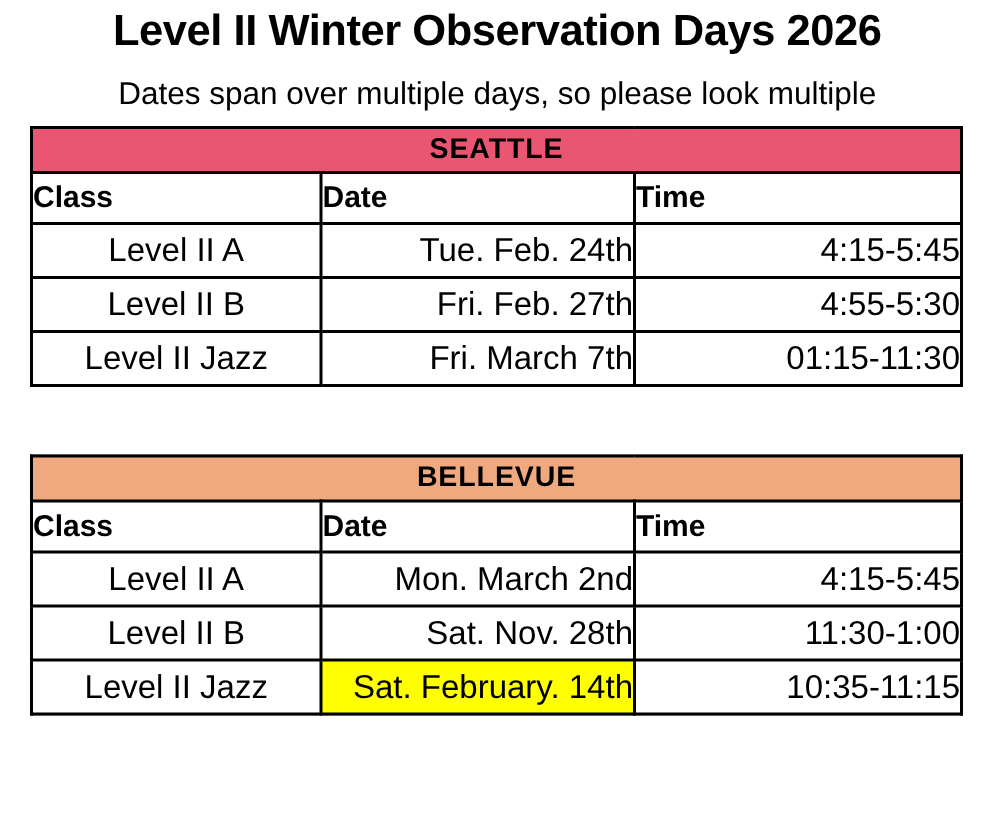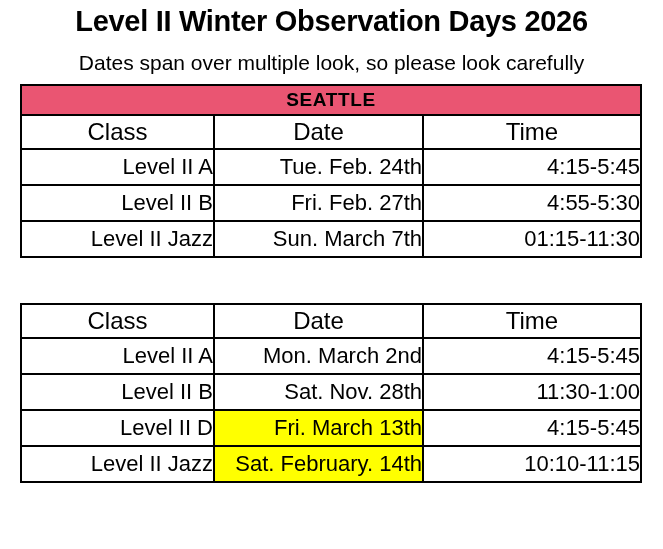--- a/index.html
+++ b/index.html
@@ -79,53 +79,52 @@
     font-weight: bold;
     letter-spacing: 0.6px;
     line-height: 28px;
   }
   .loc-seattle  { background: #ea5572; }
   .loc-bellevue { background: #f0a97f; }
 
   
   .col-head {
     height: 32px;
-    text-align: center;
-    font-size: 24px;
-    font-weight: normal;
+    font-size: 20px;
+    font-weight: bold;
     line-height: 32px;
     background: #ffffff;
   }
 
   
   .cell {
     height: 34px;
     font-size: 22px;
     font-weight: normal;
     line-height: 34px;
     background: #ffffff;
   }
   .cell-class {
-    text-align: right;
+    text-align: center;
     padding-left: 6px;
   }
   .cell-date,
   .cell-time {
     text-align: right;
   }
   .hl-yellow { background: #ffff00; }
 </style>
 </head>
 <body>
 
 <div class="page">
 
   <div class="doc-title">Level II Winter Observation Days 2026</div>
 
-  <div class="doc-subtitle">Dates span over multiple look, so please look carefully</div>
+  <div class="doc-subtitle">Dates span over multiple days, so please look multiple</div>
 
   <table class="sched-table" id="table-seattle">
     <colgroup>
       <col class="col-class">
         <col class="col-date">
         <col class="col-time">
     </colgroup>
     <tbody>
       <tr>
         <td class="loc-banner loc-seattle" colspan="3">SEATTLE</td>
@@ -140,54 +139,52 @@
         <td class="cell cell-date">Tue. Feb. 24th</td>
         <td class="cell cell-time">4:15-5:45</td>
       </tr>
       <tr>
         <td class="cell cell-class">Level II B</td>
         <td class="cell cell-date">Fri. Feb. 27th</td>
         <td class="cell cell-time">4:55-5:30</td>
       </tr>
       <tr>
         <td class="cell cell-class">Level II Jazz</td>
-        <td class="cell cell-date">Sun. March 7th</td>
+        <td class="cell cell-date">Fri. March 7th</td>
         <td class="cell cell-time">01:15-11:30</td>
       </tr>
     </tbody>
   </table>
 
   <table class="sched-table" id="table-bellevue">
     <colgroup>
       <col class="col-class">
         <col class="col-date">
         <col class="col-time">
     </colgroup>
     <tbody>
+      <tr>
+        <td class="loc-banner loc-bellevue" colspan="3">BELLEVUE</td>
+      </tr>
       <tr>
         <td class="col-head">Class</td>
         <td class="col-head">Date</td>
         <td class="col-head">Time</td>
       </tr>
       <tr>
         <td class="cell cell-class">Level II A</td>
         <td class="cell cell-date">Mon. March 2nd</td>
         <td class="cell cell-time">4:15-5:45</td>
       </tr>
       <tr>
         <td class="cell cell-class">Level II B</td>
         <td class="cell cell-date">Sat. Nov. 28th</td>
         <td class="cell cell-time">11:30-1:00</td>
       </tr>
       <tr>
-        <td class="cell cell-class">Level II D</td>
-        <td class="cell cell-date hl-yellow">Fri. March 13th</td>
-        <td class="cell cell-time">4:15-5:45</td>
-      </tr>
-      <tr>
         <td class="cell cell-class">Level II Jazz</td>
         <td class="cell cell-date hl-yellow">Sat. February. 14th</td>
-        <td class="cell cell-time">10:10-11:15</td>
+        <td class="cell cell-time">10:35-11:15</td>
       </tr>
     </tbody>
   </table>
 
 </div>
 
 </body></html>

